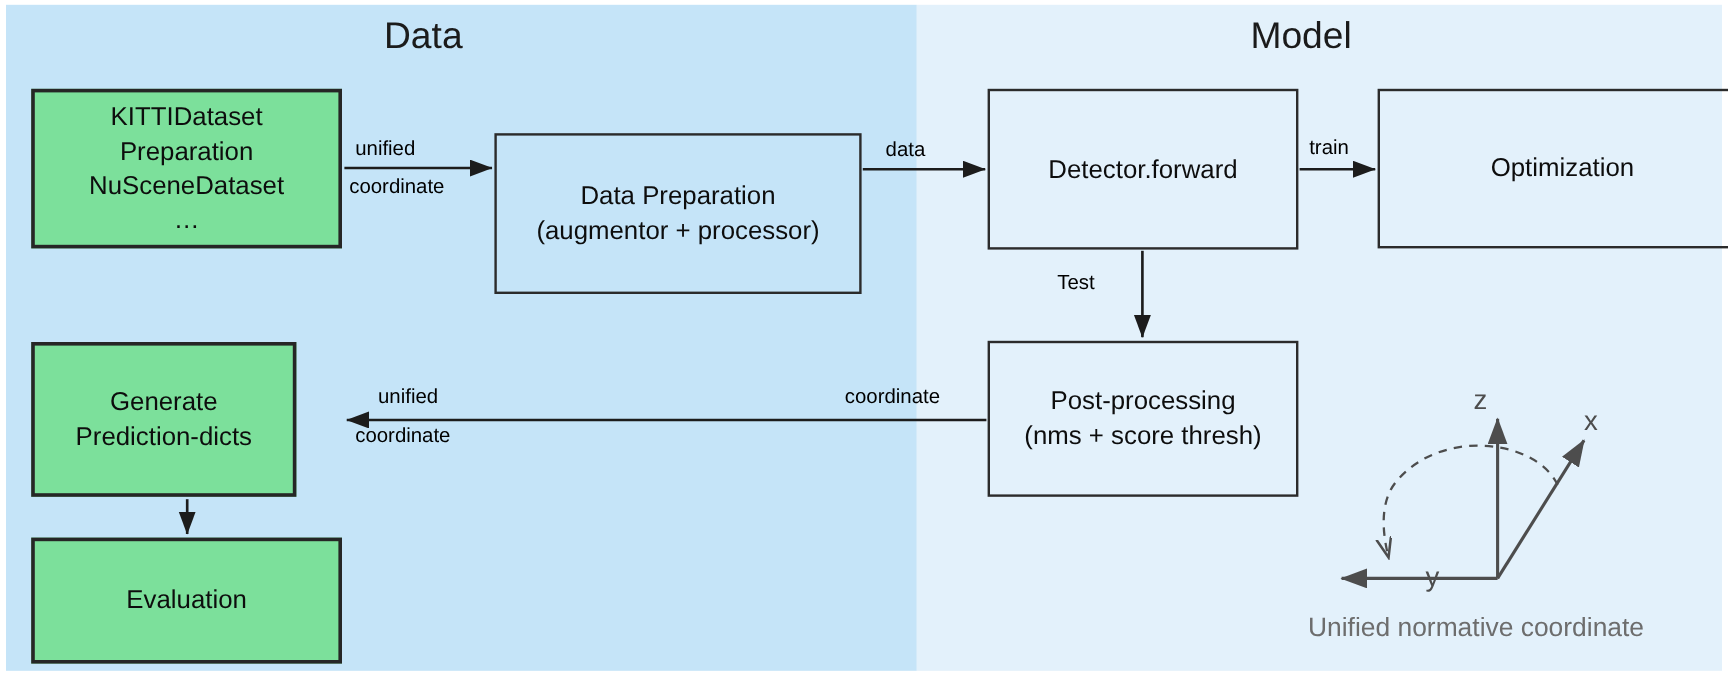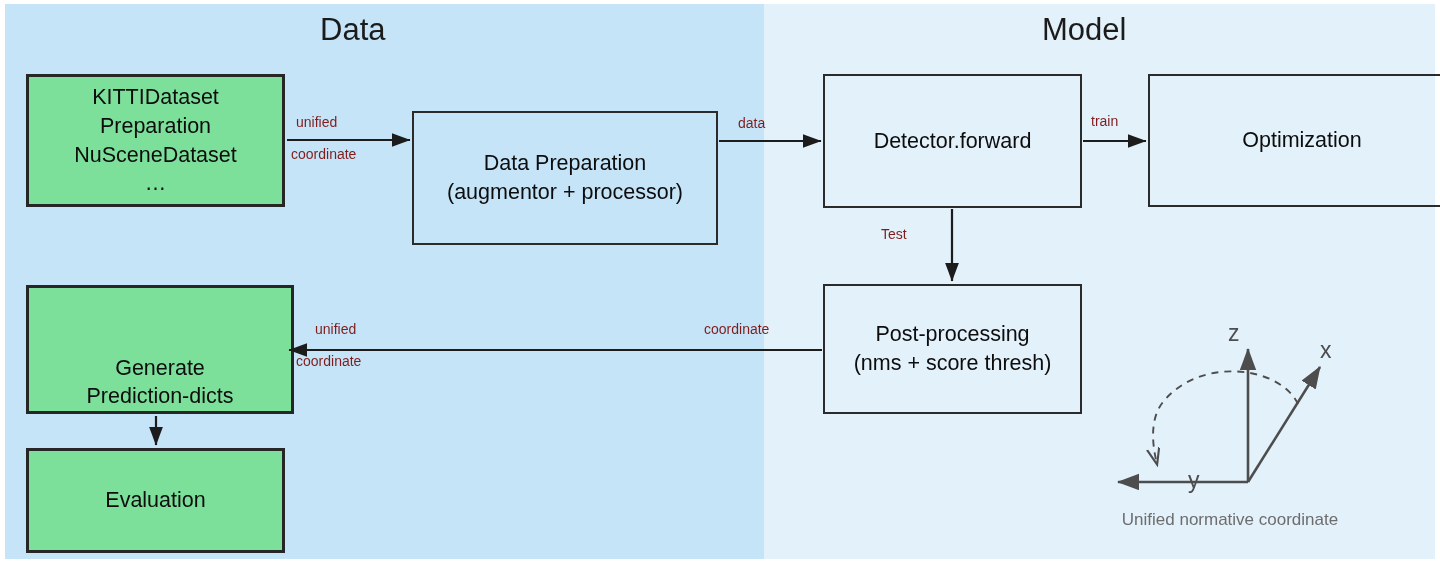--- a/index.html
+++ b/index.html
@@ -64,28 +64,28 @@
   .node.plain {
     background: transparent;
     border: 2px solid #2b2b2b;
   }
 
   #node-datasets  { left: 26px;  top: 74px;  width: 259px; height: 133px; }
   #node-dataprep  { left: 412px; top: 74px;  width: 306px; height: 134px; margin-top: 37px; }
   #node-detector  { left: 823px; top: 74px;  width: 259px; height: 134px; }
   #node-optim     { left: 1148px;top: 74px;  width: 308px; height: 133px; }
   #node-postproc  { left: 823px; top: 284px; width: 259px; height: 130px; }
-  #node-genpred   { left: 26px;  top: 285px; width: 268px; height: 129px; justify-content: flex-end; }
+  #node-genpred   { left: 26px;  top: 285px; width: 221px; height: 129px; }
   #node-eval      { left: 26px;  top: 448px; width: 259px; height: 105px; }
 
   
   .edge-label {
     position: absolute;
-    font-size: 14px;
-    color: #7f1d1d;
+    font-size: 17px;
+    color: #000000;
     white-space: nowrap;
     line-height: 1.15;
   }
   #lbl-unified-1   { left: 296px; top: 114px; }
   #lbl-coordinate-1{ left: 291px; top: 146px; }
   #lbl-data        { left: 738px; top: 115px; }
   #lbl-train       { left: 1091px;top: 113px; }
   #lbl-test        { left: 881px; top: 226px; }
   #lbl-prediction  { left: 704px; top: 321px; }
   #lbl-unified-2   { left: 315px; top: 321px; }
@@ -99,21 +99,21 @@
     pointer-events: none;
   }
 
   
   #coord-caption {
     position: absolute;
     left: 1060px;
     top: 510px;
     width: 340px;
     text-align: center;
-    font-size: 17px;
+    font-size: 22px;
     color: #6d6d6d;
     white-space: nowrap;
   }
   .axis-label {
     position: absolute;
     font-size: 23px;
     color: #4d4d4d;
   }
   #axis-z { left: 1228px; top: 320px; }
   #axis-x { left: 1320px; top: 337px; }

